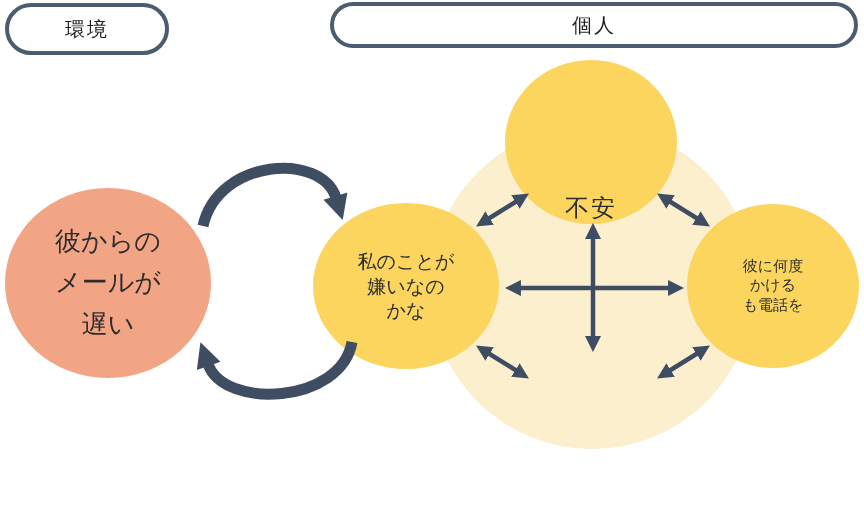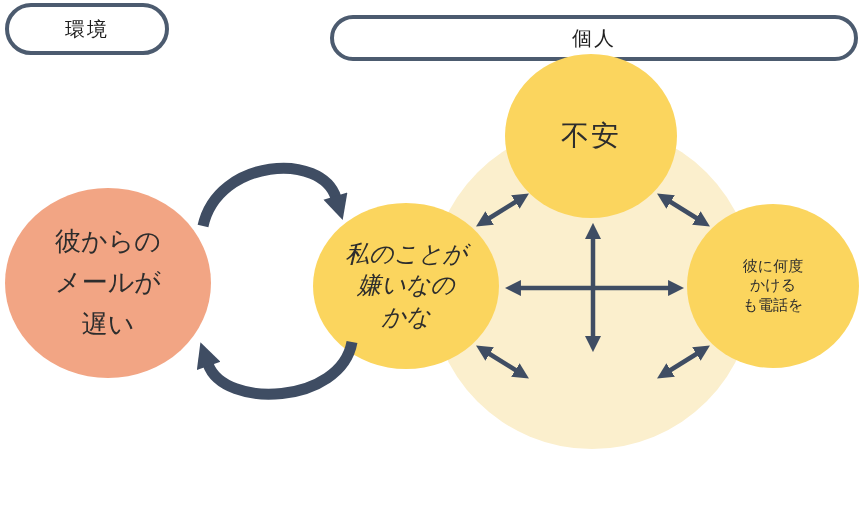--- a/index.html
+++ b/index.html
@@ -23,21 +23,21 @@
     border: 4px solid var(--pill-border, #4C5B6F);
     border-radius: 26px;
     display: flex;
     align-items: center;
     justify-content: center;
     font-size: 20px;
     color: var(--pill-text, #1f1f1f);
     letter-spacing: 2px;
   }
   .pill-env { left: 5px;   top: 3px; width: 164px; height: 52px; }
-  .pill-ind { left: 330px; top: 15px; width: 528px; height: 46px; }
+  .pill-ind { left: 330px; top: 2px; width: 528px; height: 46px; }
 
   
   .halo {
     position: absolute;
     left: 430px;
     top: 125px;
     width: 324px;
     height: 324px;
     border-radius: 50%;
     background: var(--halo, #FBEFCD);
@@ -56,26 +56,26 @@
   }
   .node span { display: block; }
   .node-trigger {
     left: 5px; top: 188px; width: 206px; height: 190px;
     background: var(--node-orange, #F2A584);
     font-size: 26px; line-height: 1.27; gap: 8px;
   }
   .node-thought {
     left: 313px; top: 203px; width: 186px; height: 166px;
     background: var(--node-yellow, #FBD55E);
-    font-size: 24px; line-height: 1.3; font-style: italic;
+    font-size: 19px; line-height: 1.3;
   }
   .node-emotion {
-    left: 505px; top: 54px; width: 172px; height: 164px;
+    left: 505px; top: 60px; width: 172px; height: 164px;
     background: var(--node-yellow, #FBD55E);
-    font-size: 28px; letter-spacing: 2px;
+    font-size: 24px; letter-spacing: 2px; justify-content: flex-end;
   }
   .node-behavior {
     left: 687px; top: 204px; width: 172px; height: 164px;
     background: var(--node-yellow, #FBD55E);
     font-size: 15px; line-height: 1.3;
   }
   .node-body {
     left: 506px; top: 353px; width: 172px; height: 164px;
     background: var(--node-yellow, #FBD55E);
     font-size: 28px; letter-spacing: 2px;

